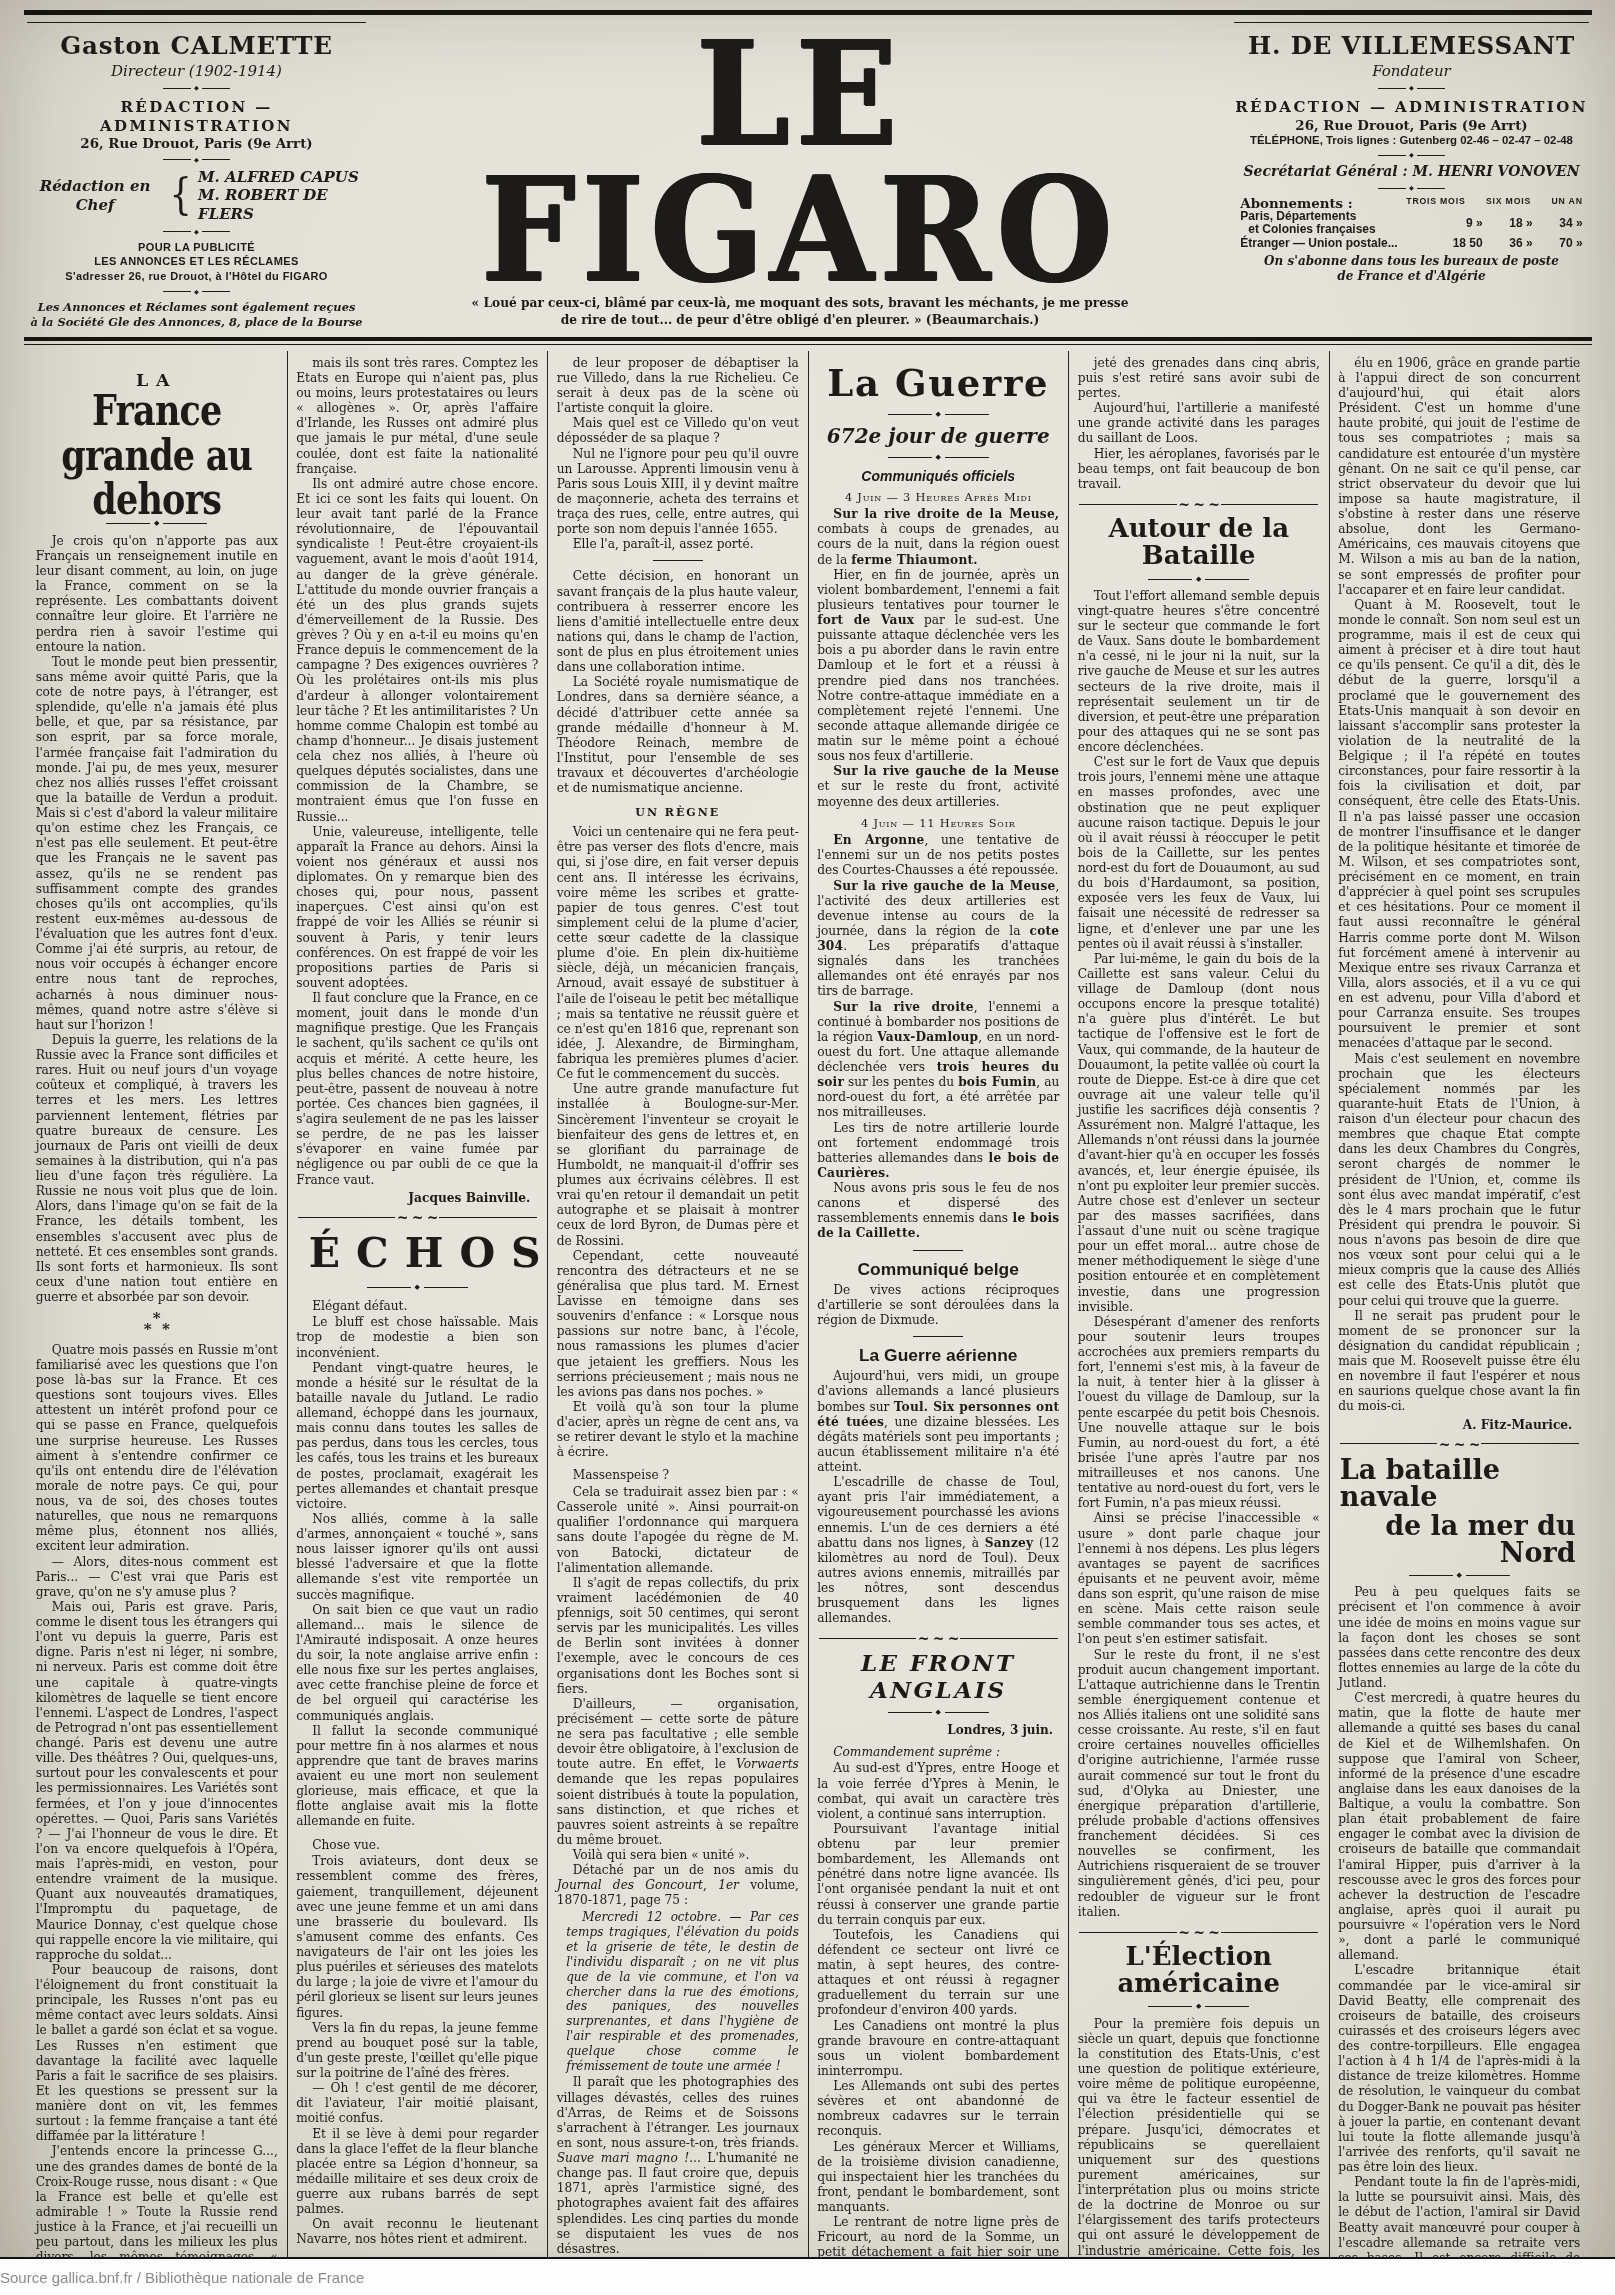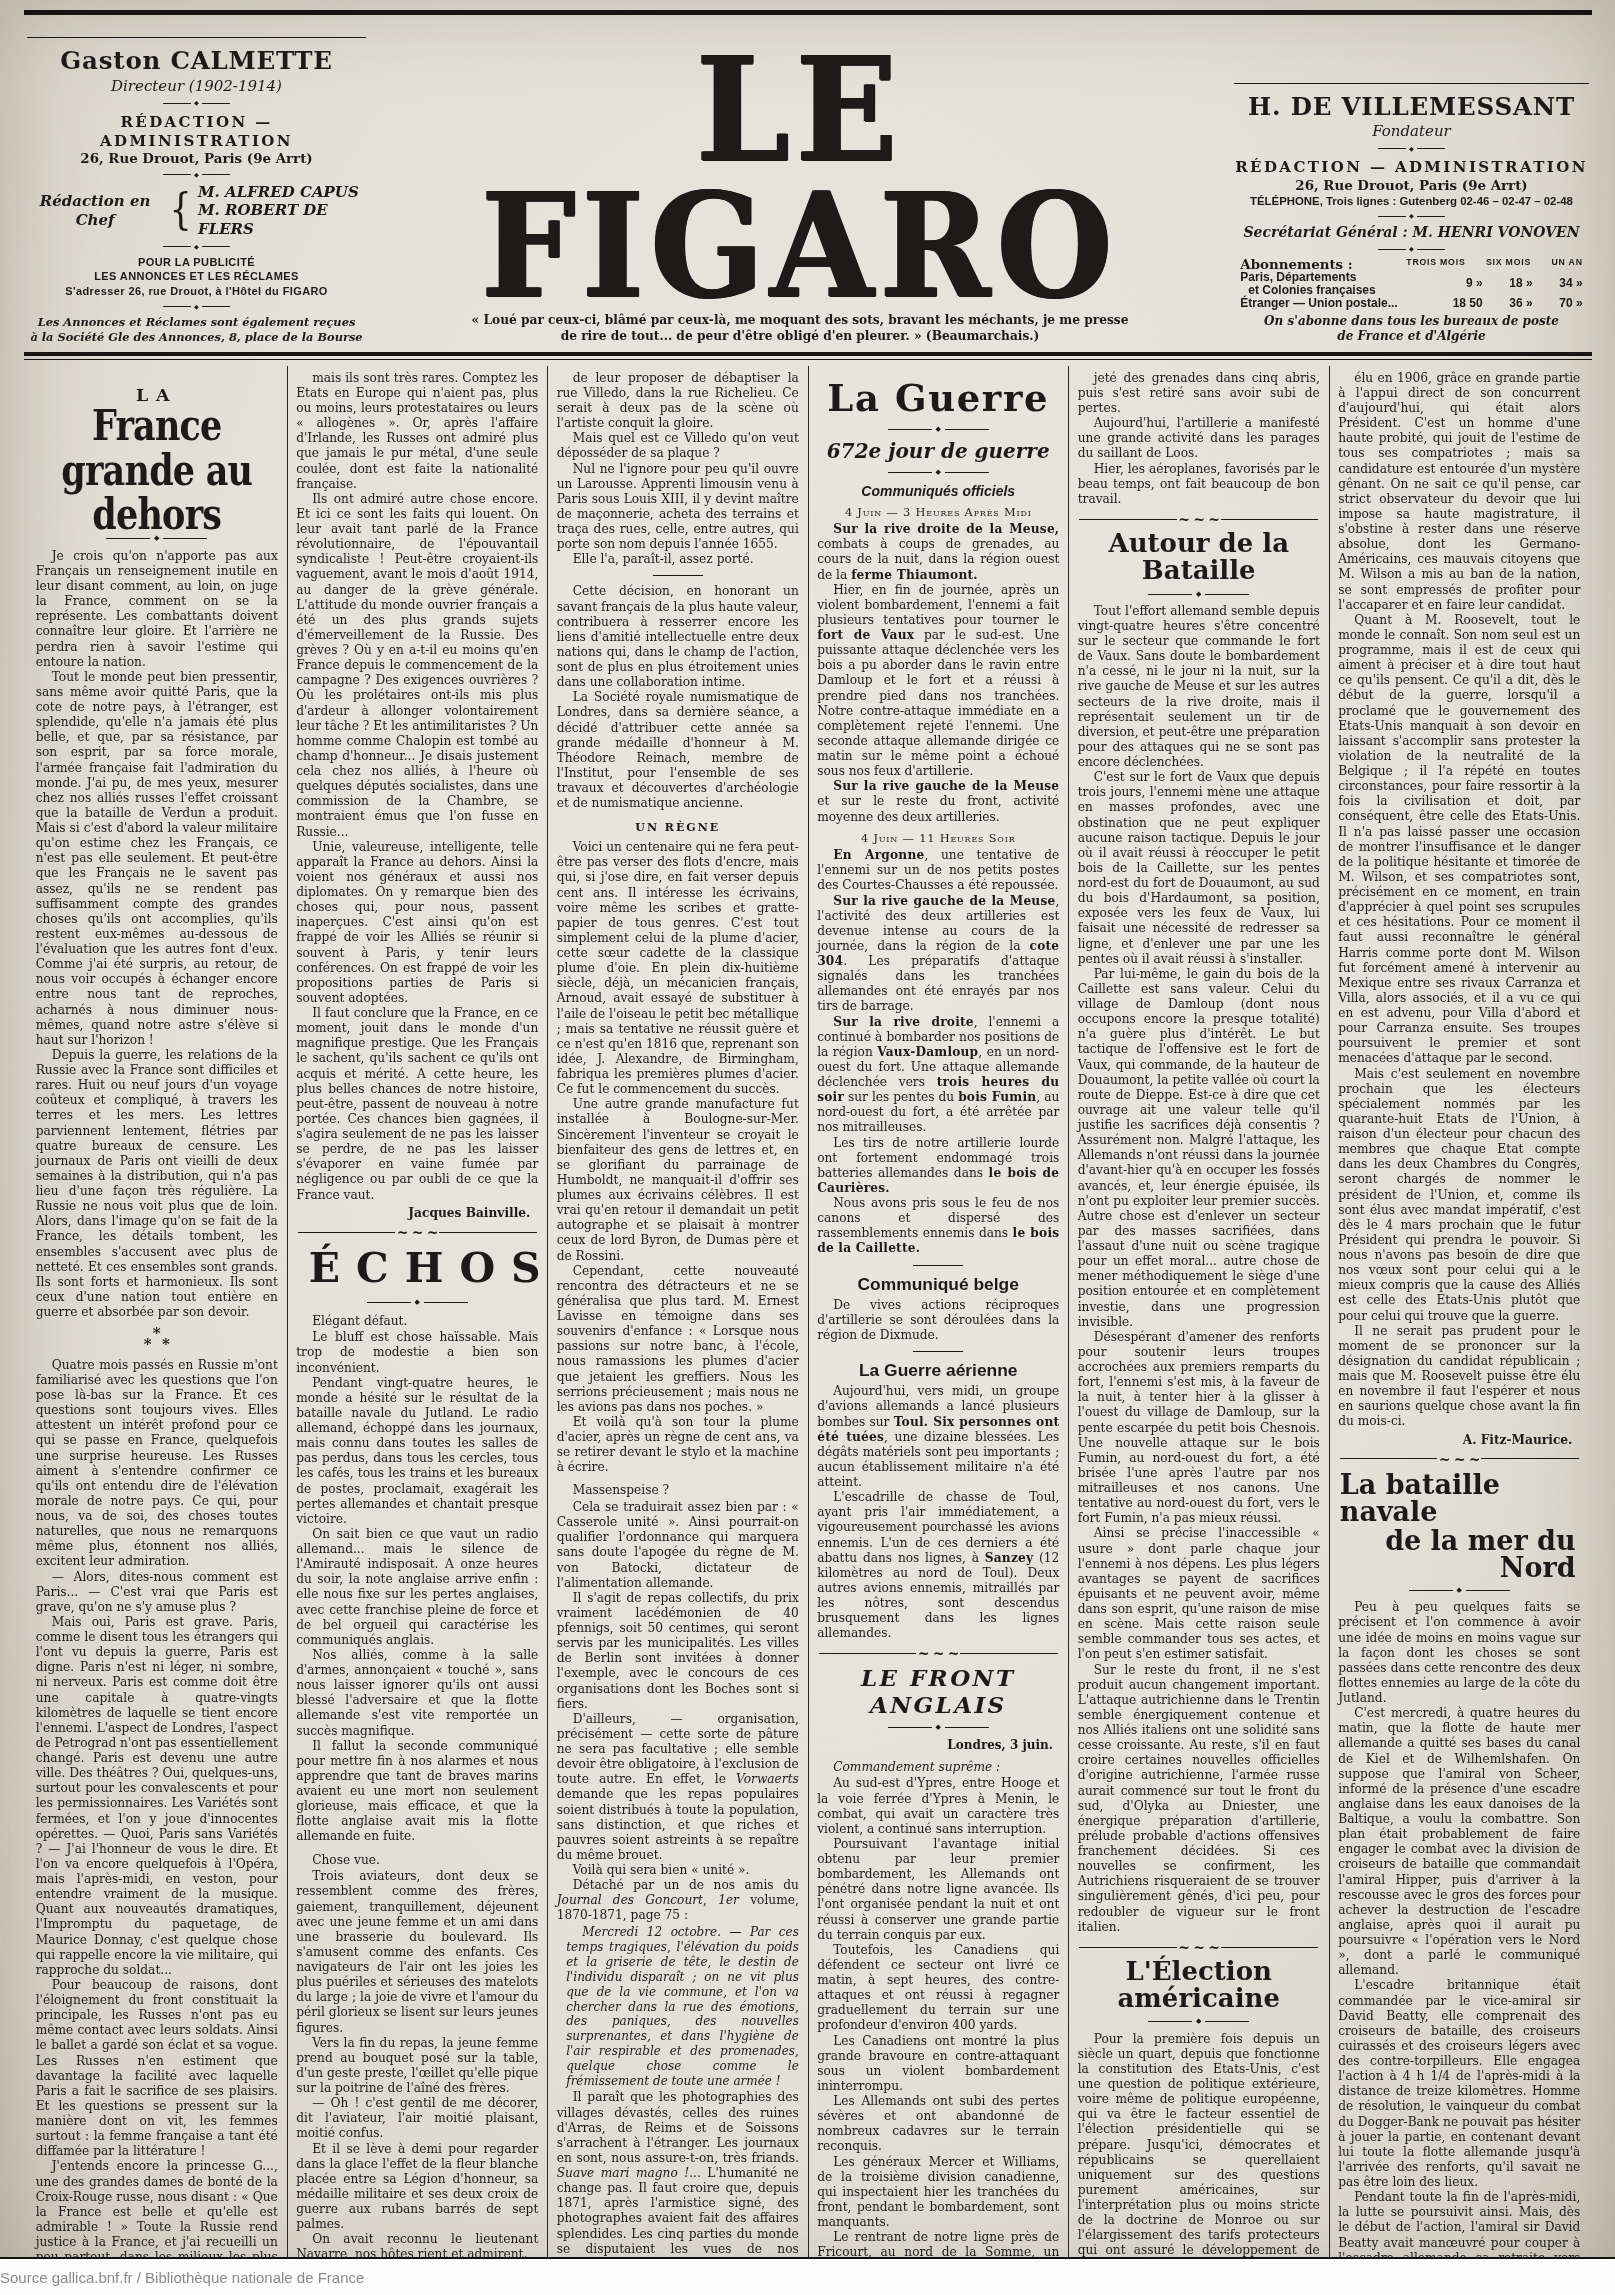--- a/index.html
+++ b/index.html
@@ -9,21 +9,21 @@
     color:#1c1b18;overflow:hidden;box-shadow:inset 0 0 95px rgba(60,50,30,.25);}
 
   
   .top-rule{height:4px;background:#17150f;margin:9.5px 24px 0 24px;}
   .issue-row{display:flex;align-items:baseline;justify-content:space-between;padding:22px 35px 4.7px 47px;
     font-size:15px;font-weight:bold;}
   .issue-center{font-style:italic;letter-spacing:0.4px;}
   .issue-right{display:flex;align-items:baseline;gap:36px;}
   .star{font-size:19px;}
   .thin-rule{height:1.6px;background:#17150f;margin:0 24px;}
-  .masthead{display:flex;align-items:flex-end;padding:22px 27px 0 27px;}
+  .masthead{display:flex;align-items:flex-start;padding:7px 27px 0 27px;}
   .mh-left{width:339px;border-top:1.6px solid #1c1b18;padding-top:8px;text-align:center;line-height:1.25;}
   .mh-right{width:355px;border-top:1.6px solid #1c1b18;padding-top:8px;text-align:center;line-height:1.25;}
   .mh-center{flex:1;text-align:center;padding:0 4.7px;}
   .director{font-size:24.5px;font-weight:bold;letter-spacing:0.8px;}
   .dir-sub{font-style:italic;font-size:15px;}
   .redaction{font-size:15px;font-weight:bold;letter-spacing:2.4px;margin-top:6.3px;}
   .addr{font-size:13.4px;font-weight:bold;}
   .mh-orn{display:flex;align-items:center;justify-content:center;gap:3.2px;margin:4.7px auto;}
   .mh-orn .l{width:28px;border-top:0.8px solid #1c1b18;}
   .mh-orn .d{font-size:6.3px;line-height:1;}
@@ -241,22 +241,22 @@
         </div>
         <div class="h-echos">ÉCHOS</div>
         <div class="orn">
           <span class="l"></span>
           <span class="d">◆</span>
           <span class="l"></span>
         </div>
         <div class="item">Elégant défaut.</div>
         <p class="p">Le bluff est chose haïssable. Mais trop de modestie a bien son inconvénient.</p>
         <p class="p">Pendant vingt-quatre heures, le monde a hésité sur le résultat de la bataille navale du Jutland. Le radio allemand, échoppé dans les journaux, mais connu dans toutes les salles de pas perdus, dans tous les cercles, tous les cafés, tous les trains et les bureaux de postes, proclamait, exagérait les pertes allemandes et chantait presque victoire.</p>
+        <p class="p">Nos alliés, comme à la salle d'armes, annonçaient « touché », sans nous laisser ignorer qu'ils ont aussi blessé l'adversaire et que la flotte allemande s'est vite remportée un succès magnifique.</p>
         <p class="p">On sait bien ce que vaut un radio allemand... mais le silence de l'Amirauté indisposait. A onze heures du soir, la note anglaise arrive enfin : elle nous fixe sur les pertes anglaises, avec cette franchise pleine de force et de bel orgueil qui caractérise les communiqués anglais.</p>
-        <p class="p">Nos alliés, comme à la salle d'armes, annonçaient « touché », sans nous laisser ignorer qu'ils ont aussi blessé l'adversaire et que la flotte allemande s'est vite remportée un succès magnifique.</p>
         <p class="p">Il fallut la seconde communiqué pour mettre fin à nos alarmes et nous apprendre que tant de braves marins avaient eu une mort non seulement glorieuse, mais efficace, et que la flotte anglaise avait mis la flotte allemande en fuite.</p>
         <div class="item">Chose vue.</div>
         <p class="p">Trois aviateurs, dont deux se ressemblent comme des frères, gaiement, tranquillement, déjeunent avec une jeune femme et un ami dans une brasserie du boulevard. Ils s'amusent comme des enfants. Ces navigateurs de l'air ont les joies les plus puériles et sérieuses des matelots du large ; la joie de vivre et l'amour du péril glorieux se lisent sur leurs jeunes figures.</p>
         <p class="p">Vers la fin du repas, la jeune femme prend au bouquet posé sur la table, d'un geste preste, l'œillet qu'elle pique sur la poitrine de l'aîné des frères.</p>
         <p class="p">— Oh ! c'est gentil de me décorer, dit l'aviateur, l'air moitié plaisant, moitié confus.</p>
         <p class="p">Et il se lève à demi pour regarder dans la glace l'effet de la fleur blanche placée entre sa Légion d'honneur, sa médaille militaire et ses deux croix de guerre aux rubans barrés de sept palmes.</p>
         <p class="p">On avait reconnu le lieutenant Navarre, nos hôtes rient et admirent.</p>
       </div>
     <div class="col" id="col2">
         <p class="p">de leur proposer de débaptiser la rue Villedo, dans la rue Richelieu. Ce serait à deux pas de la scène où l'artiste conquit la gloire.</p>

